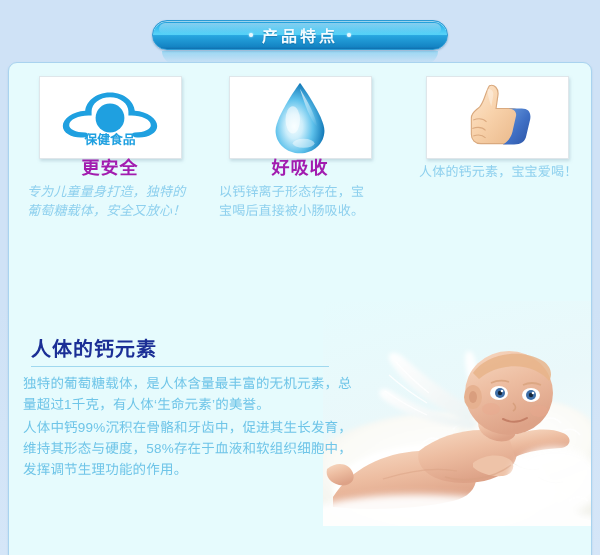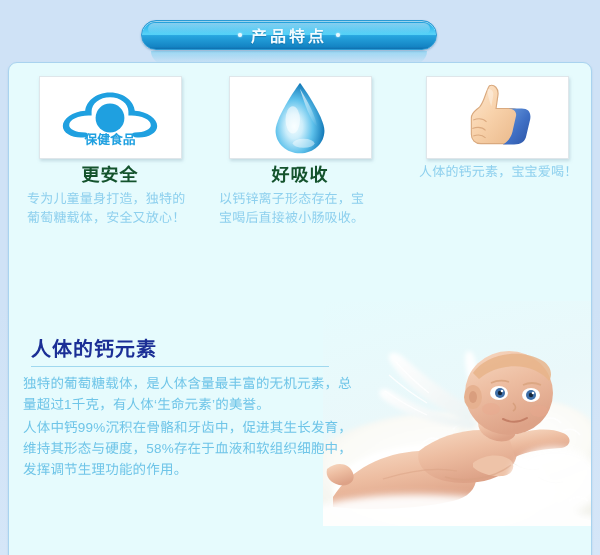--- a/index.html
+++ b/index.html
@@ -19,21 +19,21 @@
     position: relative;
     width: 600px;
     height: 555px;
     background: linear-gradient(180deg, #cfe2f6 0%, #cfe2f6 55%, #d5e6f8 100%);
     overflow: hidden;
   }
 
   
   .banner-wrap {
     position: absolute;
-    left: 141px;
+    left: 152px;
     top: 20px;
     width: 296px;
     height: 44px;
   }
   .banner {
     position: relative;
     width: 296px;
     height: 30px;
     border-radius: 15px;
     background: linear-gradient(180deg,
@@ -131,37 +131,36 @@
     background: #ffffff;
     border: 1px solid #dfe6ea;
     box-sizing: border-box;
     box-shadow: 1px 2px 3px rgba(130,160,180,.35);
     display: flex;
     align-items: center;
     justify-content: center;
     overflow: hidden;
   }
   .feat-title {
-    margin-top: 7px;
     font-size: 18px;
     font-weight: bold;
-    color: #14532d;
+    color: #a21caf;
     letter-spacing: 1px;
     line-height: 1.1;
   }
   .feat-desc {
     margin: 4px auto 0;
     width: 160px;
     font-size: 13px;
     line-height: 1.45;
     color: #8ed0ee;
     text-align: left;
     letter-spacing: .2px;
   }
-  .feature:nth-child(1) .feat-desc { width: 160px; margin-left: 10px;}
+  .feature:nth-child(1) .feat-desc { width: 160px; margin-left: 10px; font-style: italic;}
   .feature:nth-child(2) .feat-desc { width: 158px; margin-left: 16px;}
   .feature:nth-child(3) .feat-desc { width: 160px; margin-left: 16px;}
 
   
   .baby {
     position: absolute;
     right: 0;
     top: 238px;
     width: 268px;
     height: 225px;

